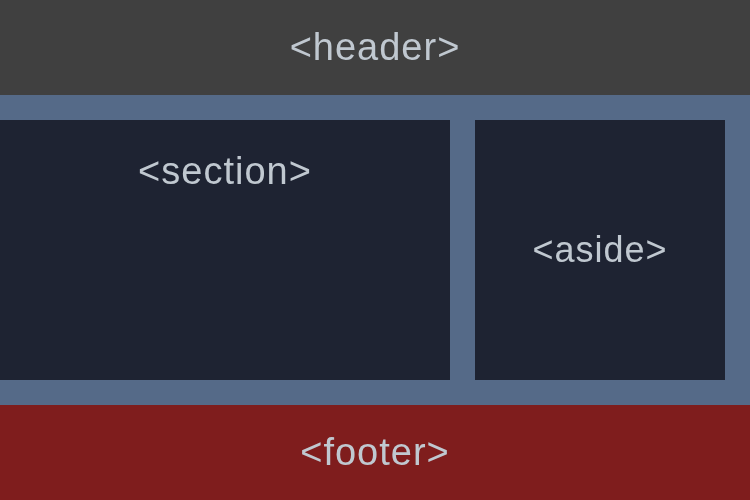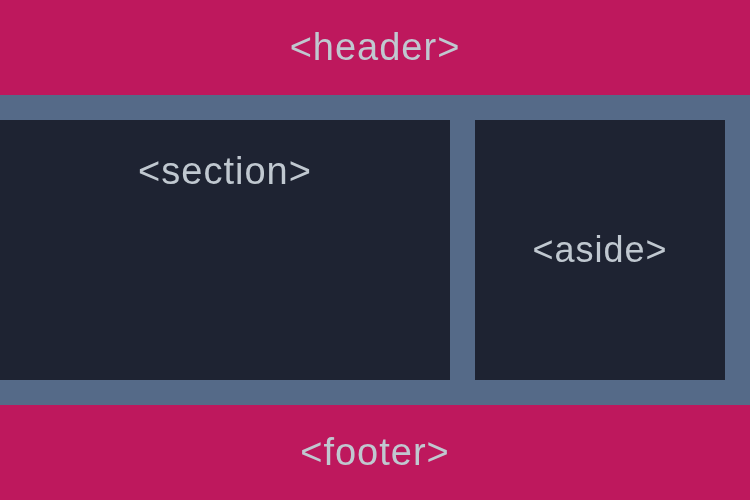--- a/index.html
+++ b/index.html
@@ -6,29 +6,29 @@
     body {
       width: 750px;
       height: 500px;
       font-family: Arial, Helvetica, sans-serif;
       background: #556a88;
       overflow: hidden;
     }
     .header {
       width: 100%;
       height: 95px;
-      background: #be185d;
+      background: #404040;
       display: flex;
       align-items: center;
       justify-content: center;
     }
     .footer {
       width: 100%;
       height: 95px;
-      background: #be185d;
+      background: #7f1d1d;
       display: flex;
       align-items: center;
       justify-content: center;
     }
     .body-row {
       width: 100%;
       height: 310px;
       display: flex;
       gap: 25px;
       padding: 25px 0;

